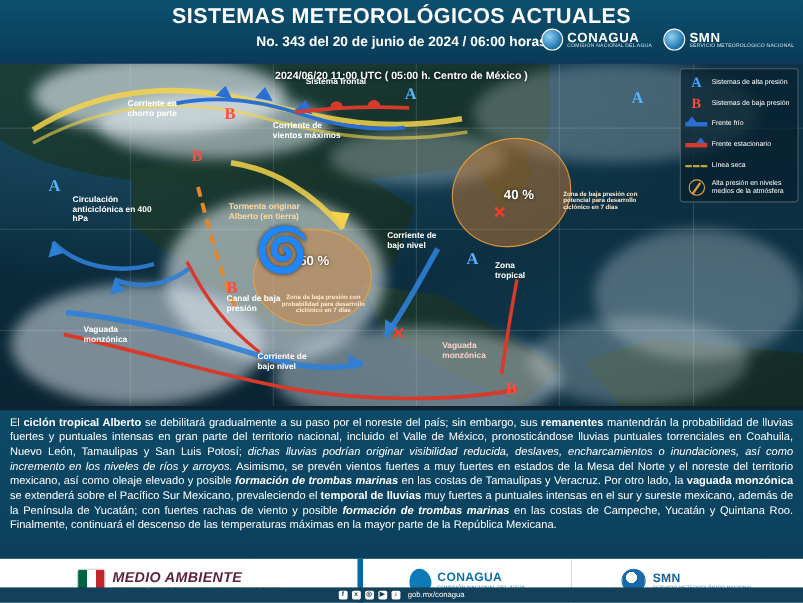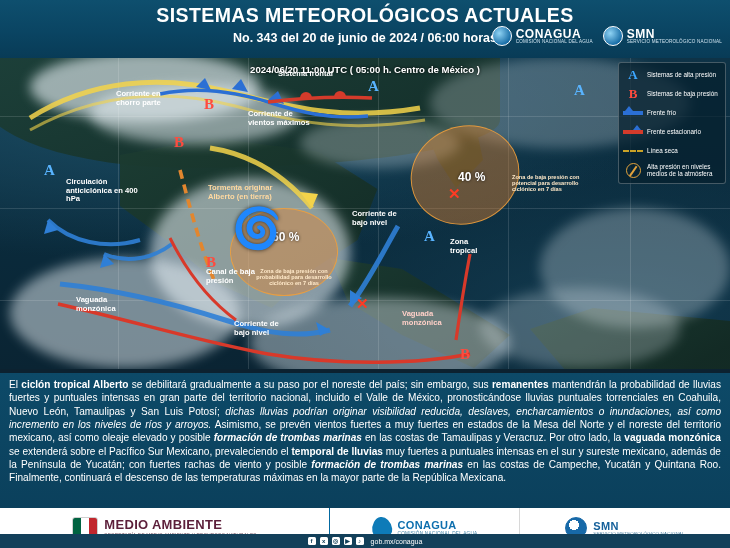--- a/index.html
+++ b/index.html
@@ -146,21 +146,21 @@
   }
   .textblock b { font-weight:bold; }
   .textblock i { font-style:italic; }
 
   
   .footer {
     position:absolute; left:0; top:508px; width:730px; height:40px;
     background:#ffffff; display:flex; align-items:center;
   }
   .foot-cell { display:flex; align-items:center; justify-content:center; gap:6px; height:100%; }
-  .fc1 { width:330px; border-right:1px solid #0369a1; }
+  .fc1 { width:330px; border-right:5px solid #0369a1;font-style:italic; }
   .fc2 { width:190px; border-right:1px solid #d8d8d8; }
   .fc3 { width:210px; }
   .eagle {
     width:26px; height:22px; border-radius:3px;
     background:linear-gradient(90deg,#006341 33%,#ffffff 33% 66%,#c1272d 66%);
     border:1px solid #cfcfcf;
   }
   .foot-title { font-size:13px; font-weight:bold; color:#5c1f3a; letter-spacing:.3px; }
   .foot-sub { font-size:4.7px; color:#7a5a68; letter-spacing:.25px; }
   .foot-title2 { font-size:11px; font-weight:bold; color:#0e6fae; letter-spacing:.3px; }

